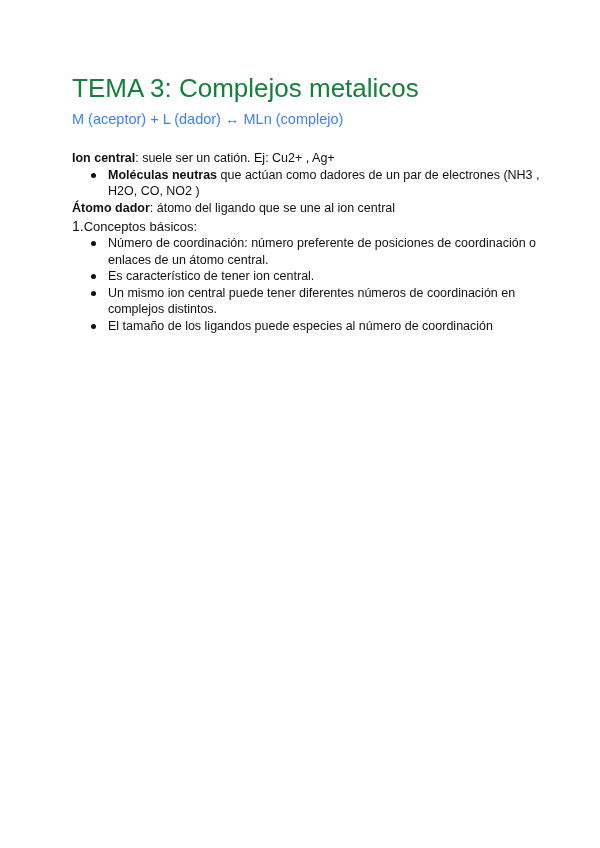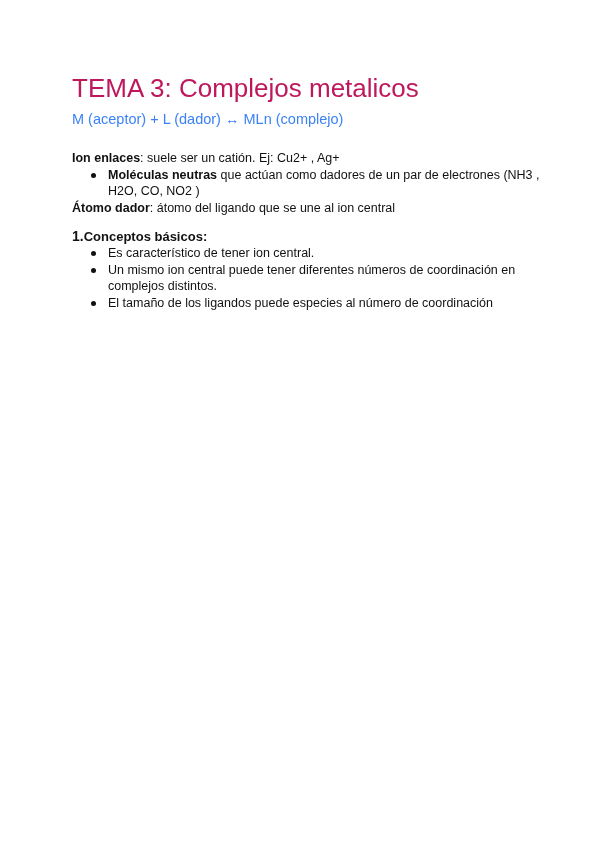--- a/index.html
+++ b/index.html
@@ -4,58 +4,59 @@
   <style>
     html, body { margin: 0; padding: 0; }
     body {
       width: 600px; height: 848px; background: #ffffff; overflow: hidden;
       font-family: "Liberation Sans", sans-serif; color: #000;
       position: relative;
     }
     .page { position: absolute; left: 72px; top: 0; width: 470px; }
     .title {
       position: absolute; top: 72px; left: 0;
-      font-size: 26px; line-height: 32px; white-space: nowrap; color: #be185d;
+      font-size: 26px; line-height: 32px; white-space: nowrap; color: #15803d;
     }
     .subtitle {
       position: absolute; top: 110px; left: 0;
       font-size: 14.5px; line-height: 18px; white-space: nowrap; color: #3b82f6;
     }
     .body {
       position: absolute; top: 150px; left: 0; width: 470px;
       font-size: 12.5px; line-height: 16.5px; color: #111;
     }
     .body p { margin: 0; }
     .body b { font-weight: bold; }
     ul { margin: 0; padding-left: 36px; list-style: none; }
     ul li { position: relative; }
     ul li::before {
       content: ""; position: absolute; left: -17px; top: 6px;
       width: 5px; height: 5px; border-radius: 50%; background: #111;
     }
     .section-h {
-      font-weight: bold; font-size: 13px; line-height: 17px; margin-top: 12px;
+      font-weight: normal; font-size: 13px; line-height: 17px; margin-top: 2px;
       white-space: nowrap;
     }
     .section-h .num { font-size: 14px; }
   </style>
 </head>
 <body>
 
 <div class="page">
   <div class="title">TEMA 3: Complejos metalicos</div>
   <div class="subtitle">M (aceptor) + L (dador) ↔ MLn (complejo)</div>
 
   <div class="body">
-    <p><b>Ion enlaces</b><span>: suele ser un catión. Ej: Cu2+ , Ag+</span></p>
+    <p><b>Ion central</b><span>: suele ser un catión. Ej: Cu2+ , Ag+</span></p>
     <ul>
       <li><b>Moléculas neutras</b><span> que actúan como dadores de un par de electrones (NH3 , H2O, CO, NO2 )</span></li>
     </ul>
     <p><b>Átomo dador</b><span>: átomo del ligando que se une al ion central</span></p>
 
     <div class="section-h"><span class="num">1.</span><span>Conceptos básicos:</span></div>
     <ul>
+      <li>Número de coordinación: número preferente de posiciones de coordinación o enlaces de un átomo central.</li>
       <li>Es característico de tener ion central.</li>
       <li>Un mismo ion central puede tener diferentes números de coordinación en complejos distintos.</li>
       <li>El tamaño de los ligandos puede especies al número de coordinación</li>
     </ul>
   </div>
 </div>
 
 </body></html>

